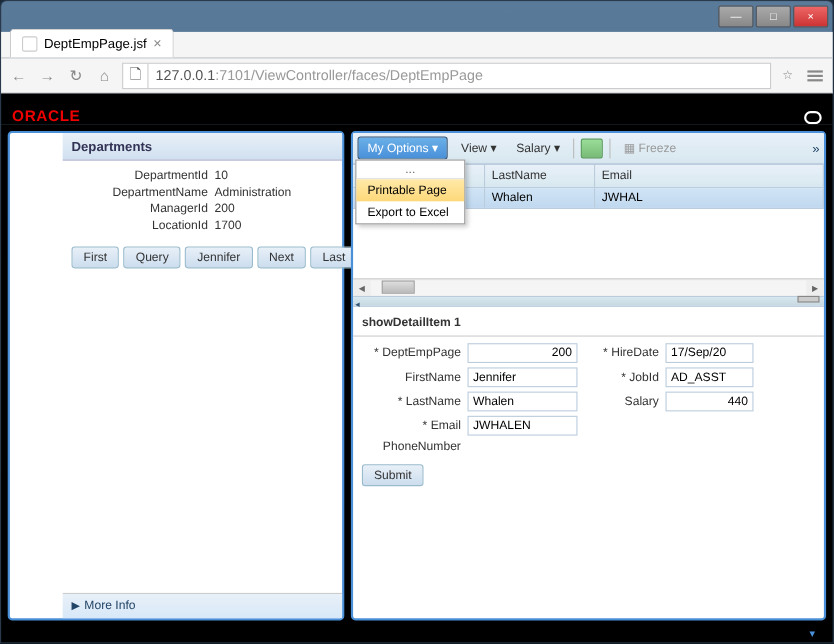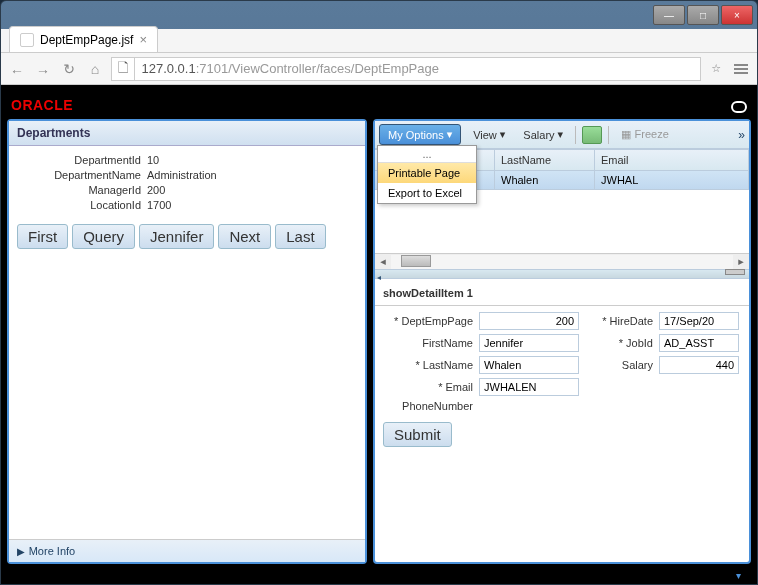--- a/index.html
+++ b/index.html
@@ -24,31 +24,31 @@
 .star { color: #888; padding: 0 4px; }
 .menu-icon { width: 20px; height: 20px; display: flex; flex-direction: column; justify-content: center; gap: 2px; padding: 3px; }
 .menu-icon div { height: 2px; background: #888; }
 
 .oraclebar { background: #000; height: 28px; display: flex; align-items: flex-end; justify-content: space-between; padding: 0 10px; }
 .oracle-logo { color: #e00; font-weight: bold; font-size: 14px; font-family: Arial; letter-spacing: 0.5px; }
 .oracle-o { width: 16px; height: 12px; border: 2px solid #fff; border-radius: 6px; }
 
 .content { flex: 1; background: #000; padding: 6px; display: flex; gap: 6px; position: relative; }
 .panel { background: #fff; border: 2px solid #4a90d9; border-radius: 4px; display: flex; flex-direction: column; }
-.left-panel { width: 360px; }
+.left-panel { width: 306px; padding-left: 48px; }
 .right-panel { flex: 1; position: relative; }
 
 .panel-title { background: linear-gradient(#e8f0f8,#d0e0f0); border-bottom: 1px solid #aac; padding: 5px 8px; font-weight: bold; color: #335; font-size: 12px; }
 .form-rows { padding: 8px; }
 .form-row { display: flex; align-items: center; margin-bottom: 3px; }
 .form-label { width: 130px; text-align: right; padding-right: 6px; color: #333; }
 .form-value { color: #333; }
 
 .btnrow { display: flex; gap: 4px; padding: 2px 8px; }
-.btn { background: linear-gradient(#e8f0f8,#cde); border: 1px solid #9bc; border-radius: 3px; padding: 3px 10px; cursor: pointer; color: #333; font-size: 15px; }
+.btn { background: linear-gradient(#e8f0f8,#cde); border: 1px solid #9bc; border-radius: 3px; padding: 3px 10px; cursor: pointer; color: #333; font-size: 11px; }
 
 .moreinfo { border-top: 1px solid #ccc; padding: 5px 8px; color: #246; cursor: pointer; display: flex; align-items: center; gap: 4px; background: linear-gradient(#e8f0f8,#d8e8f8); }
 .arrow-r { font-size: 10px; }
 
 .toolbar { background: linear-gradient(#e8f0f8,#d8e8f0); border-bottom: 1px solid #bcd; padding: 3px 4px; display: flex; align-items: center; gap: 6px; position: relative; }
 .tbbtn { background: linear-gradient(#6ab0e8,#4a90d9); border: 1px solid #357; border-radius: 3px; padding: 3px 8px; color: #fff; cursor: pointer; display: flex; align-items: center; gap: 3px; font-size:11px;}
 .tbmenu { padding: 3px 6px; cursor: pointer; color: #333; display: flex; align-items: center; gap: 3px; font-size:11px;}
 .tbicon { width: 20px; height: 18px; background: linear-gradient(#9d9,#7b7); border: 1px solid #595; border-radius: 2px; cursor: pointer; }
 .sep { width: 1px; height: 18px; background: #bbb; }
 .freeze { color: #999; padding: 2px 6px; cursor: pointer; }

